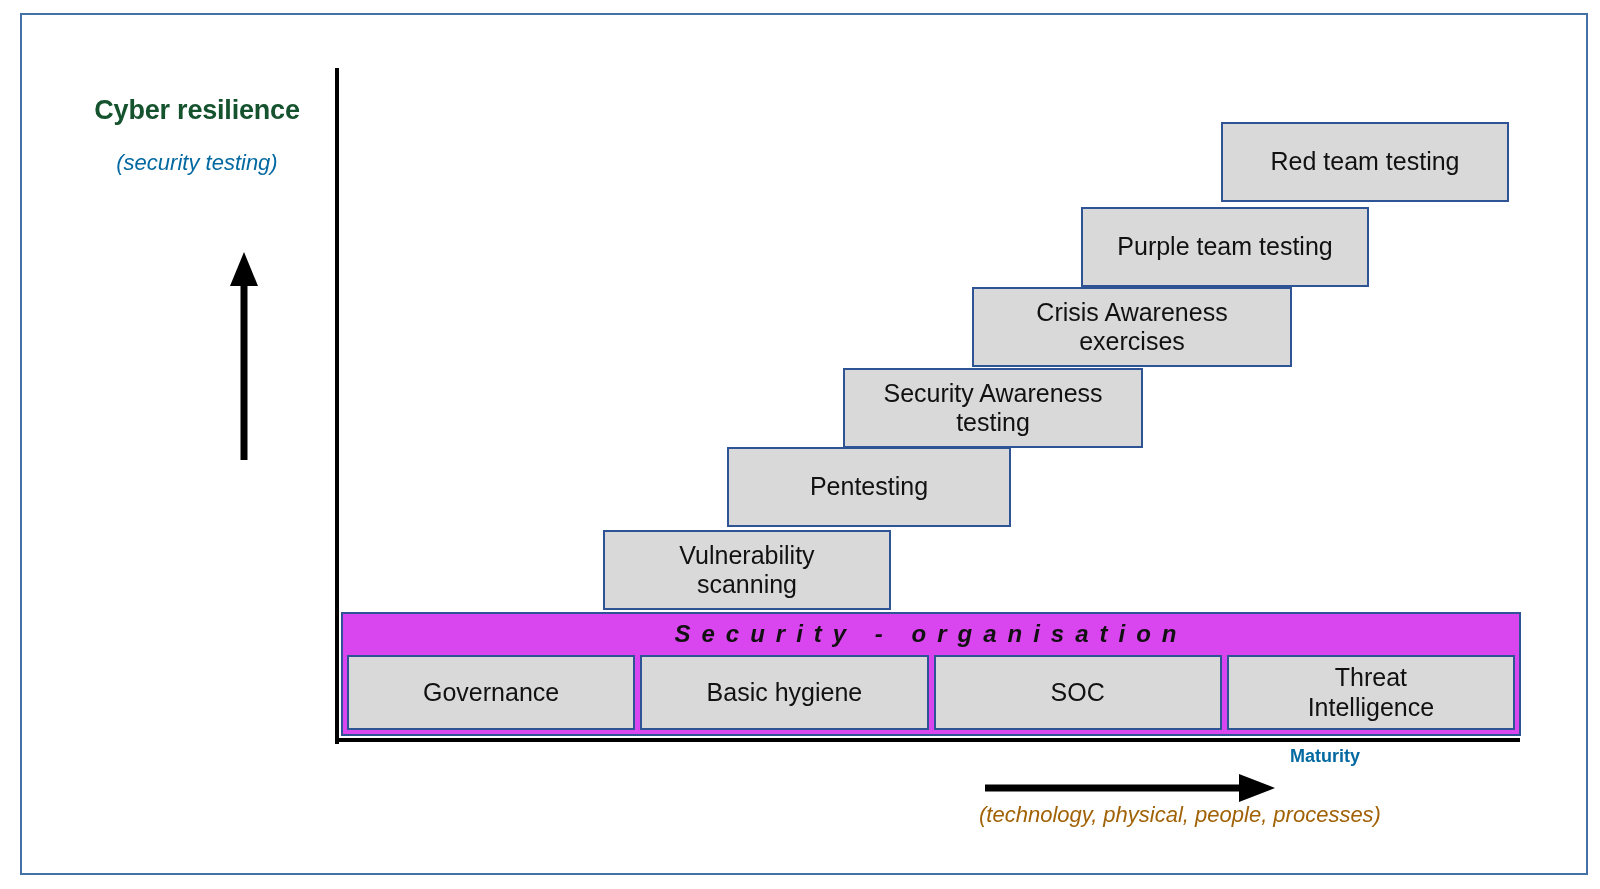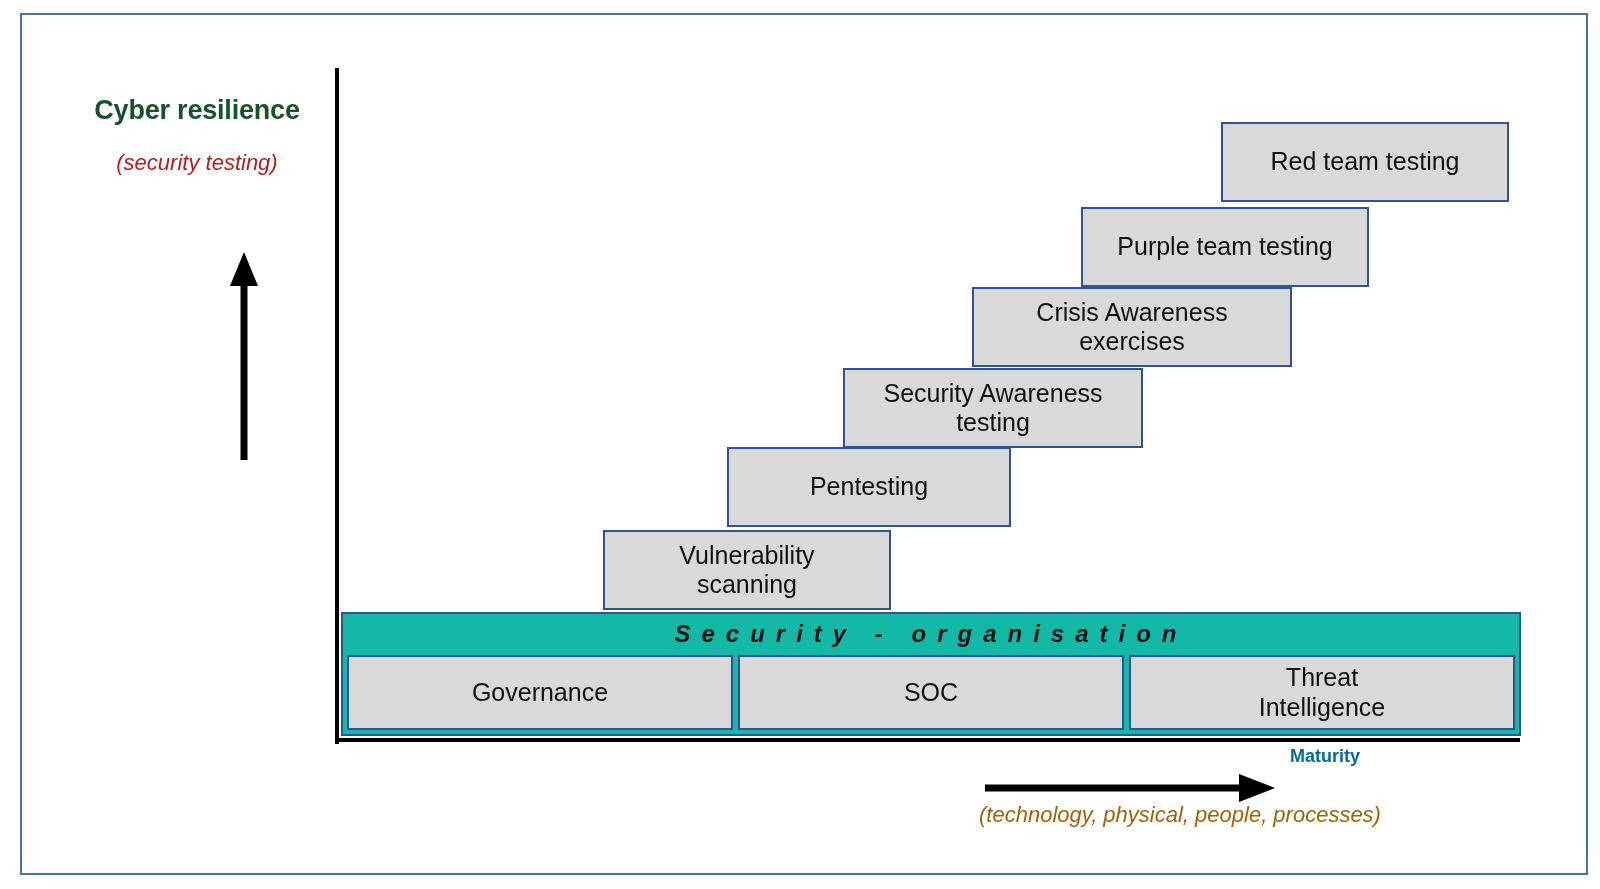--- a/index.html
+++ b/index.html
@@ -62,21 +62,21 @@
     letter-spacing: -0.2px;
   }
   .y-subtitle {
     position: absolute;
     left: 72px;
     top: 150px;
     width: 250px;
     text-align: center;
     font-size: 22px;
     font-style: italic;
-    color: #b91c1c;
+    color: #0369a1;
   }
   .x-title {
     position: absolute;
     left: 1290px;
     top: 746px;
     font-size: 18px;
     font-weight: bold;
     color: #0369a1;
   }
   .x-subtitle {
@@ -122,21 +122,21 @@
     margin-left: 8px;
   }
 
   
   .foundation {
     position: absolute;
     left: 341px;
     top: 612px;
     width: 1180px;
     height: 124px;
-    background: #14b8a6;
+    background: #d946ef;
     border: 2px solid #2E5496;
     padding: 3px;
   }
   .foundation-title {
     position: absolute;
     left: 0;
     top: 6px;
     width: 100%;
     text-align: center;
     font-size: 24px;
@@ -227,20 +227,23 @@
   </div>
 
   <div class="foundation">
     <div class="foundation-title">Security - organisation</div>
     <div class="foundation-row">
 
       <div class="pillar">
         <span>Governance</span>
       </div>
 
+      <div class="pillar">
+        <span>Basic hygiene</span>
+      </div>
 
       <div class="pillar">
         <span>SOC</span>
       </div>
 
       <div class="pillar">
         <span>
           <span>Threat</span><br>
           <span>Intelligence</span>
         </span>

